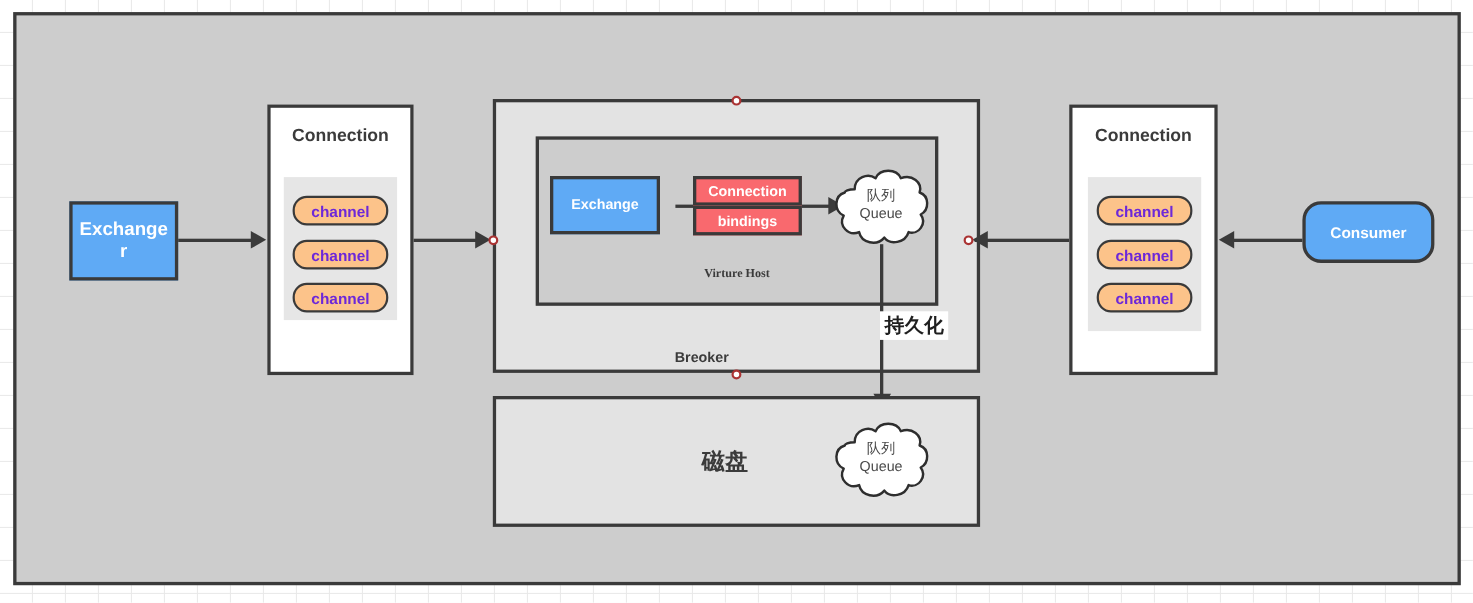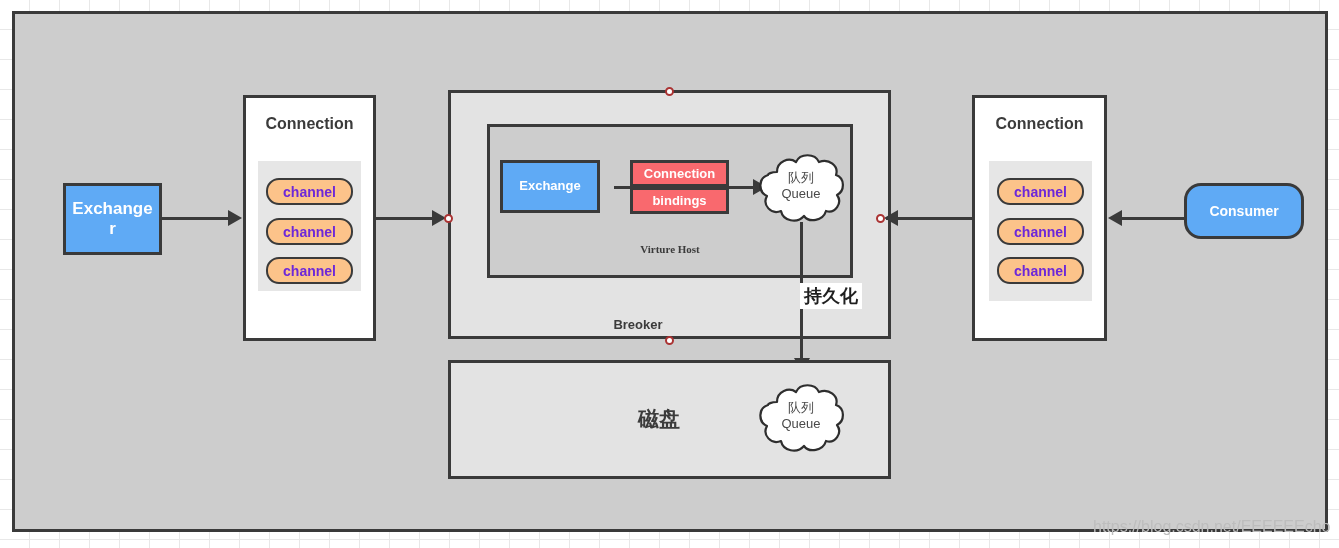--- a/index.html
+++ b/index.html
@@ -266,15 +266,14 @@
   <div class="panel" style="left:989px; top:161px; width:103px; height:140px;"></div>
   <div class="pill" style="left:997px; top:178px; width:87px; height:27px;">channel</div>
   <div class="pill" style="left:997px; top:218px; width:87px; height:27px;">channel</div>
   <div class="pill" style="left:997px; top:257px; width:87px; height:27px;">channel</div>
 
   <div class="hline" style="left:1120px; top:217px; width:64px;"></div>
   <div class="arrow-left" style="left:1108px; top:210px;"></div>
 
   <div class="box blue-box" style="left:1184px; top:183px; width:120px; height:56px; font-size:14px;border-radius:17px;">Consumer</div>
 
-  <div class="watermark" style="left:1093px; top:518px;">https://blog.csdn.net/EEEEEEcho</div>
 
 </div>
 
 </body></html>

